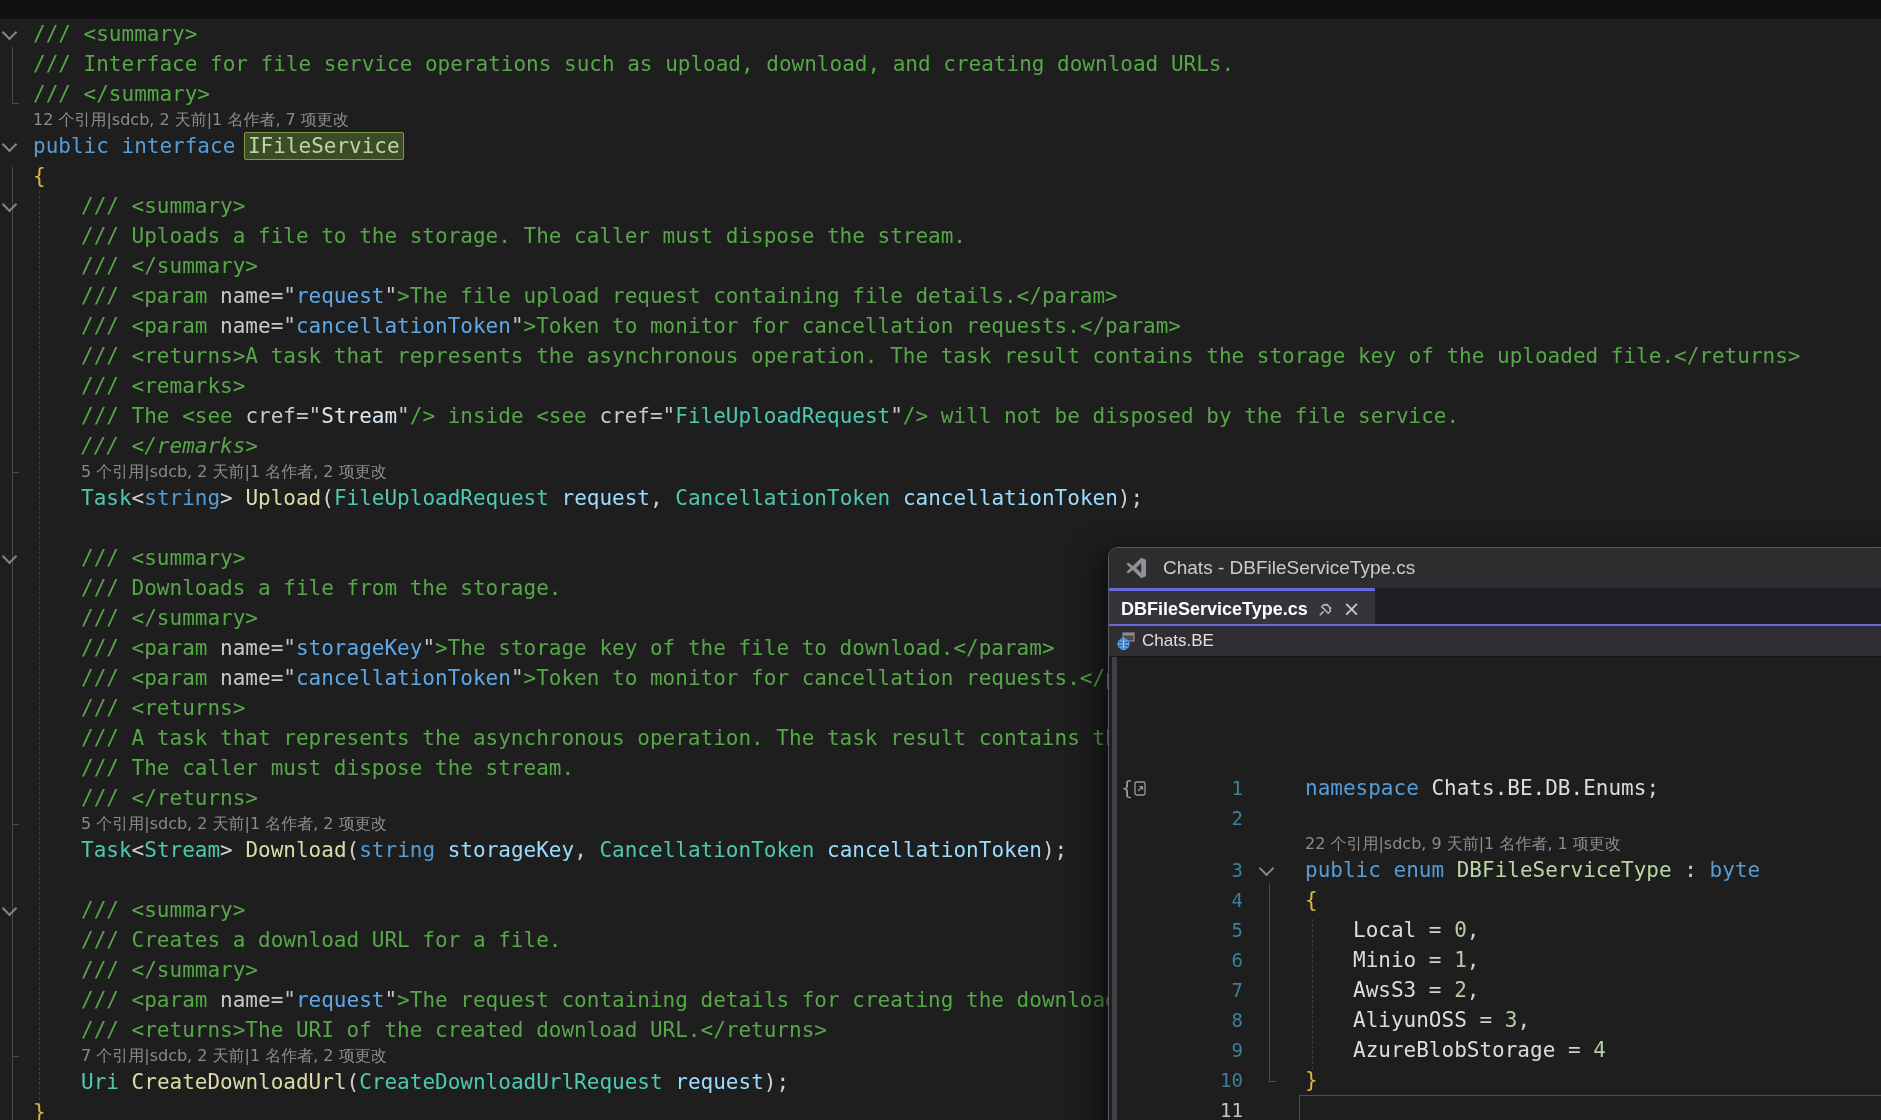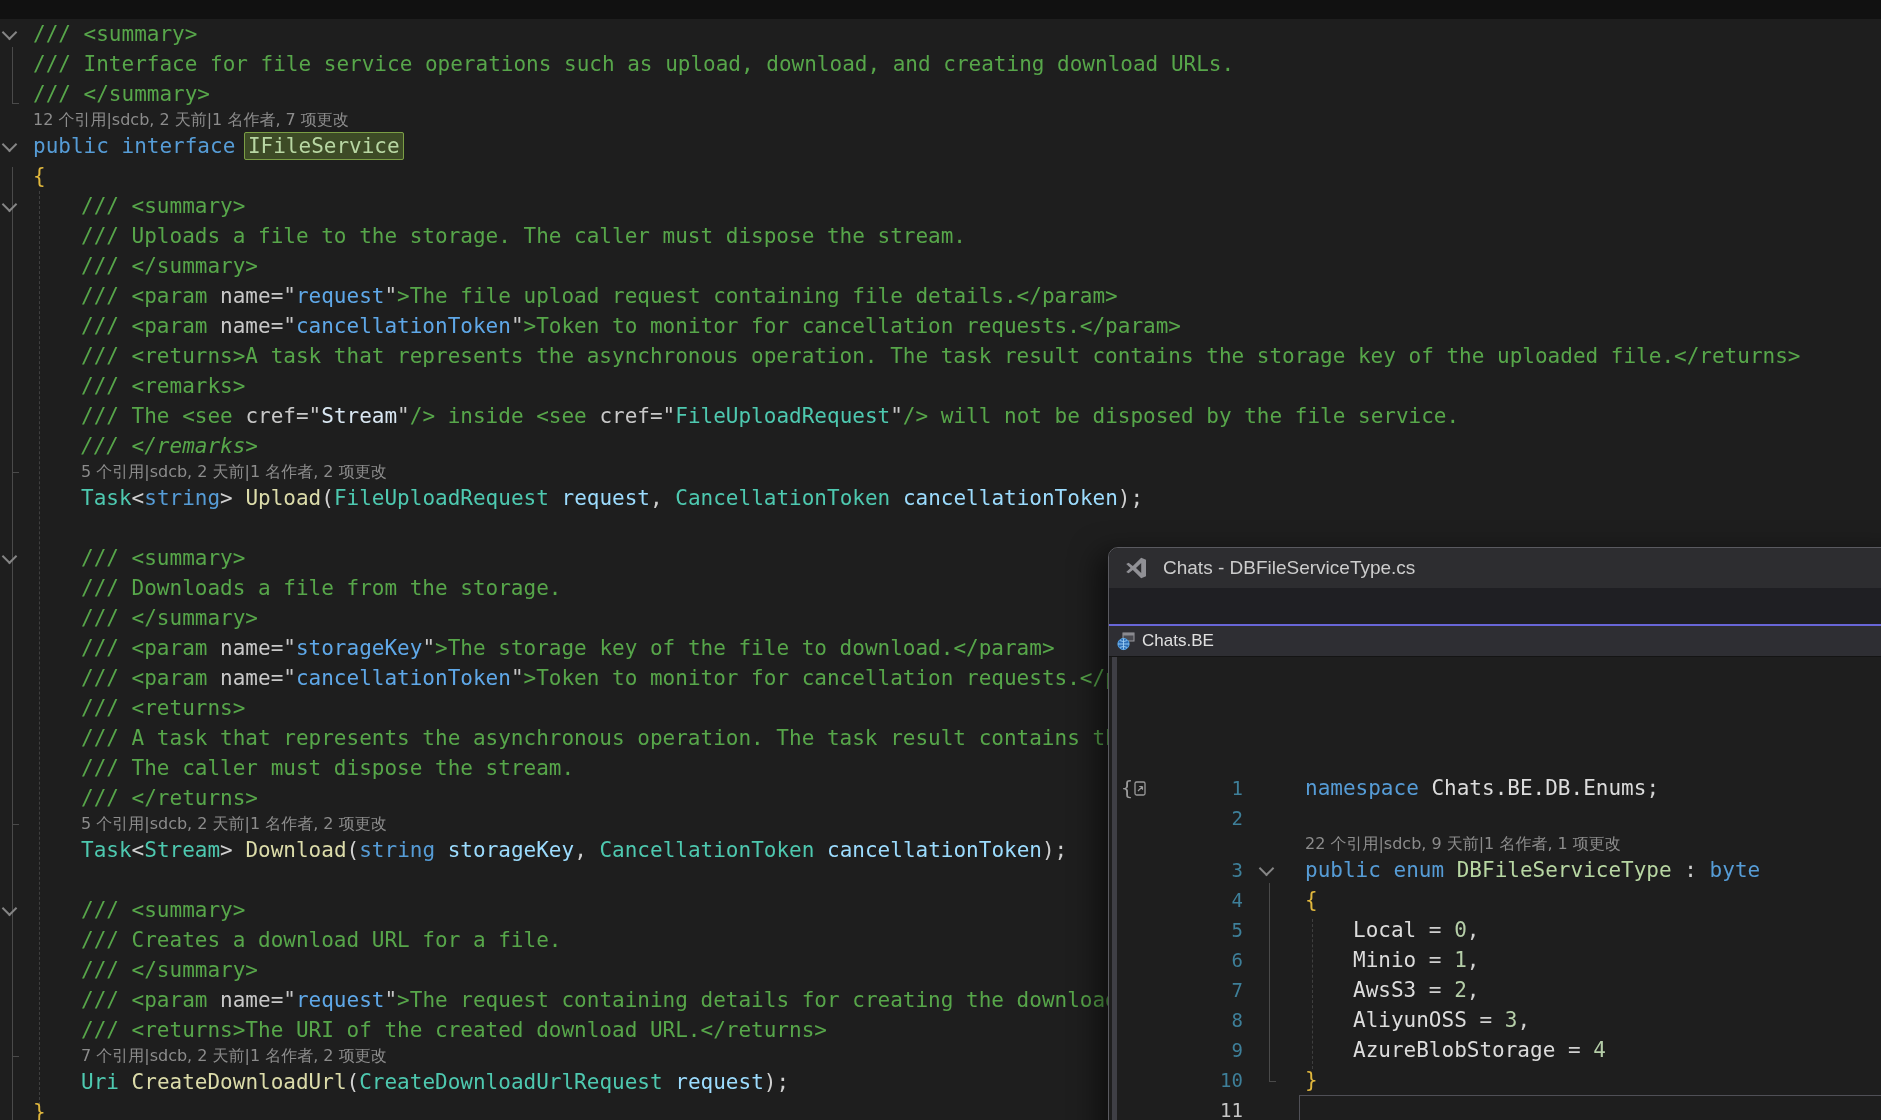--- a/index.html
+++ b/index.html
@@ -110,20 +110,31 @@
   <div id="float-window">
     <div class="fw-titlebar">
       <svg class="vs-logo" width="24" height="24" viewBox="0 0 24 24">
         <path fill="#909095" fill-rule="evenodd" d="M16.2 1.8 L21 3.8 V20.2 L16.2 22.2 L7.8 13.9 L3.6 17.3 L1.2 16.1 L5.6 12 L1.2 7.9 L3.6 6.7 L7.8 10.1 Z
              M16.2 7.1 L11 12 L16.2 16.9 Z"></path>
       </svg>
       <span class="fw-title">Chats - DBFileServiceType.cs</span>
     </div>
 
     <div class="fw-tabstrip">
+      <div class="fw-tab">
+        <span class="fw-tab-label">DBFileServiceType.cs</span>
+        <svg class="fw-pin" width="15" height="15" viewBox="0 0 15 15">
+          <g stroke="#B8B8B8" stroke-width="1.5" fill="none">
+            <path d="M8.2 1.8 L13.2 6.8"></path>
+            <path d="M9.8 3.4 L6 2.6 L3.8 4.8 L10.2 11.2 L12.4 9 L11.6 5.2"></path>
+            <path d="M5.6 9.4 L1.8 13.2"></path>
+          </g>
+        </svg>
+        <span class="fw-close">×</span>
+      </div>
       <div class="fw-accent-line"></div>
     </div>
 
     <div class="fw-breadcrumb">
       <svg width="19" height="19" viewBox="0 0 19 19">
         <rect x="6" y="1" width="11" height="8" fill="#4A4A50" stroke="#9A9AA0" stroke-width="1"></rect>
         <rect x="6" y="1" width="11" height="2.5" fill="#8A8A90"></rect>
         <circle cx="6.5" cy="12" r="5.6" fill="#2D6FB8" stroke="#58A6E8" stroke-width="1"></circle>
         <path d="M1 12 H12 M6.5 6.5 V17.5 M3 8.6 Q6.5 10.6 10 8.6 M3 15.4 Q6.5 13.4 10 15.4" stroke="#9ECFF5" stroke-width="0.9" fill="none"></path>
       </svg>

